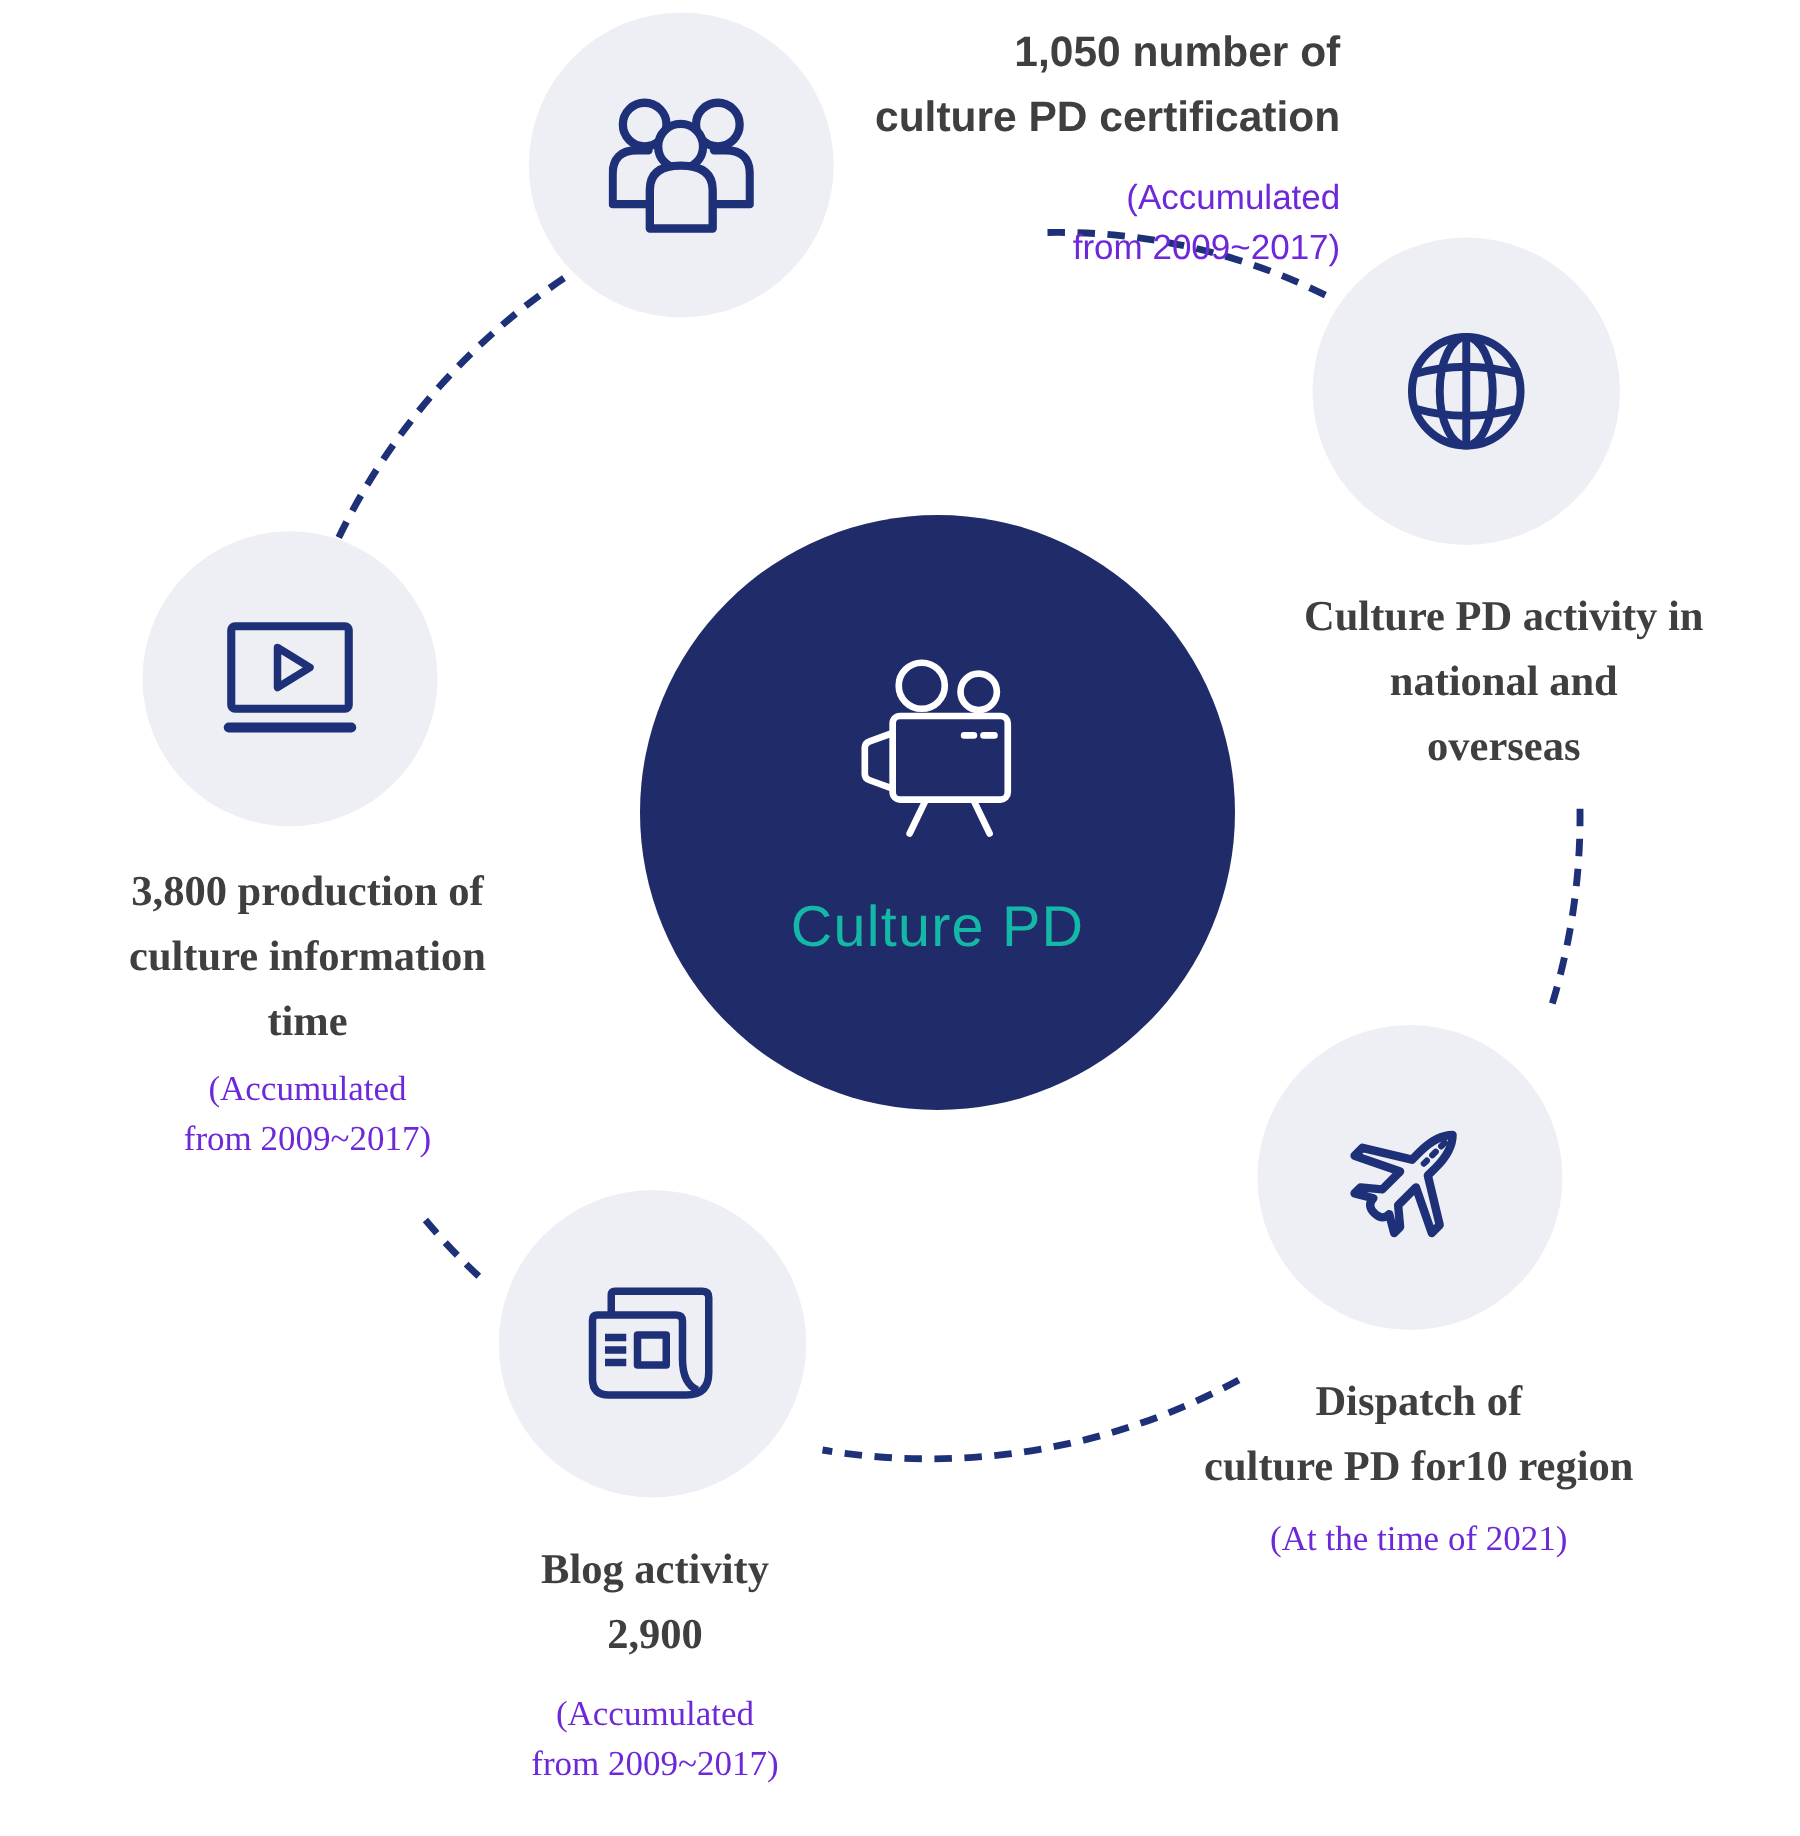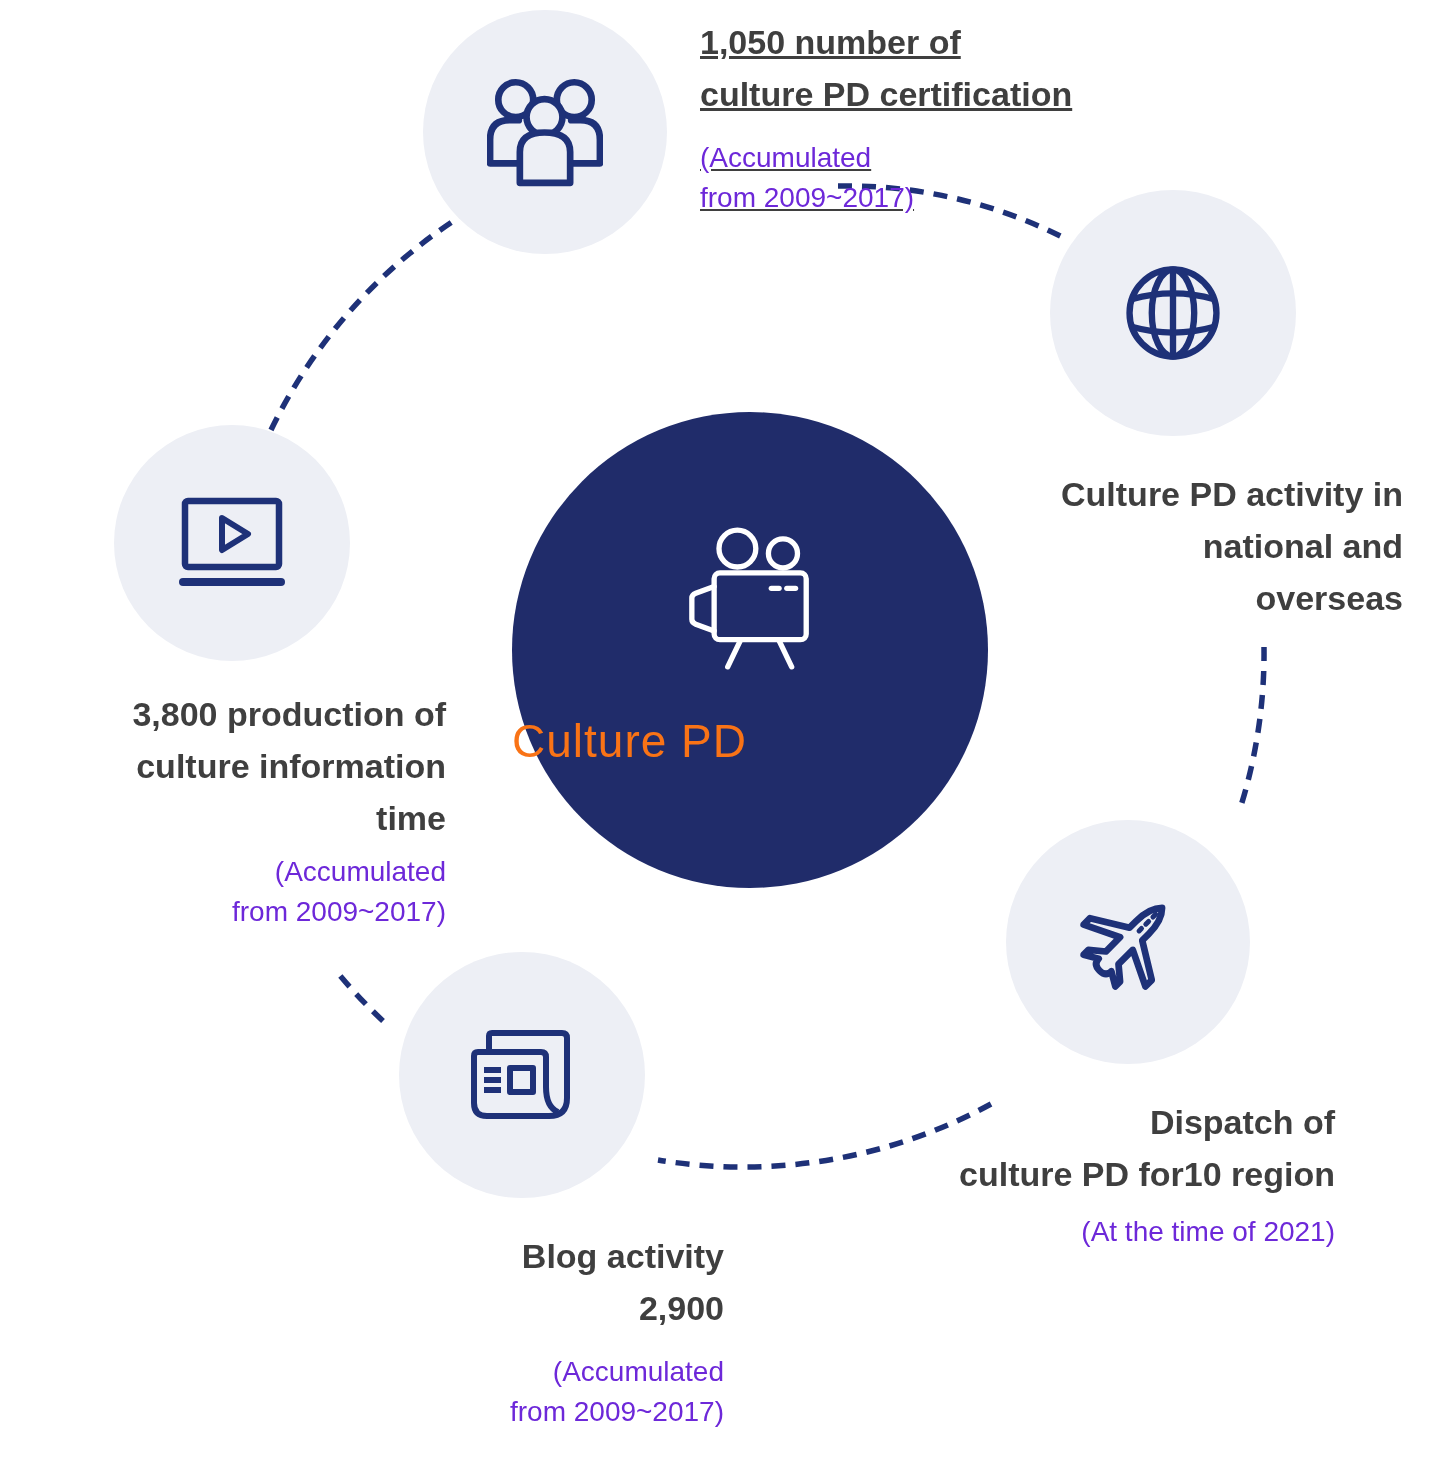--- a/index.html
+++ b/index.html
@@ -6,28 +6,28 @@
   .stage{
     position:relative;width:1440px;height:1469px;background:#ffffff;
     font-family:"Liberation Sans", sans-serif;overflow:hidden;
   }
   .connectors{position:absolute;left:0;top:0;width:1440px;height:1469px;}
   .connectors path{fill:none;stroke:#1e3178;stroke-width:5.5;stroke-dasharray:14 10;}
   .node-circle{position:absolute;border-radius:50%;background:#edeff5;display:flex;align-items:center;justify-content:center;}
   .center-circle{position:absolute;border-radius:50%;background:#202c6a;left:512px;top:412px;width:476px;height:476px;}
   .center-circle svg{position:absolute;left:50%;top:112px;transform:translateX(-50%);}
   .center-label{
-    position:absolute;left:0;top:302px;width:100%;
-    color:#f97316;font-size:46px;font-weight:500;letter-spacing:1px;
+    position:absolute;left:0;top:302px;width:100%;text-align:center;
+    color:#14b8a6;font-size:46px;font-weight:500;letter-spacing:1px;
   }
   .tblock{position:absolute;color:#3f3f3f;}
   .bold-line{font-size:34px;font-weight:700;line-height:52px;white-space:nowrap;}
   .note-line{font-size:28px;font-weight:400;line-height:40px;color:#6d28d9;white-space:nowrap;}
-  .ta-left{text-align:left;text-decoration:underline;}
-  .ta-center{text-align:right;}
+  .ta-left{text-align:right;}
+  .ta-center{text-align:center;font-family:Liberation Serif, serif;}
   .icon-svg{display:block;}
 </style>
 </head>
 <body>
 
 <div class="stage">
 
   <svg class="connectors" viewBox="0 0 1440 1469">
     <path d="M 271 430 A 523 523 0 0 1 452 222"></path>
     <path d="M 838 186 A 480 480 0 0 1 1068 240"></path>

